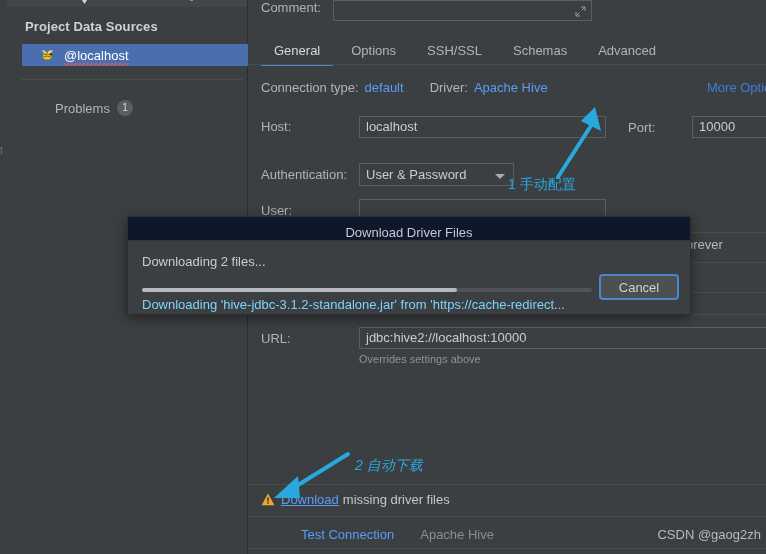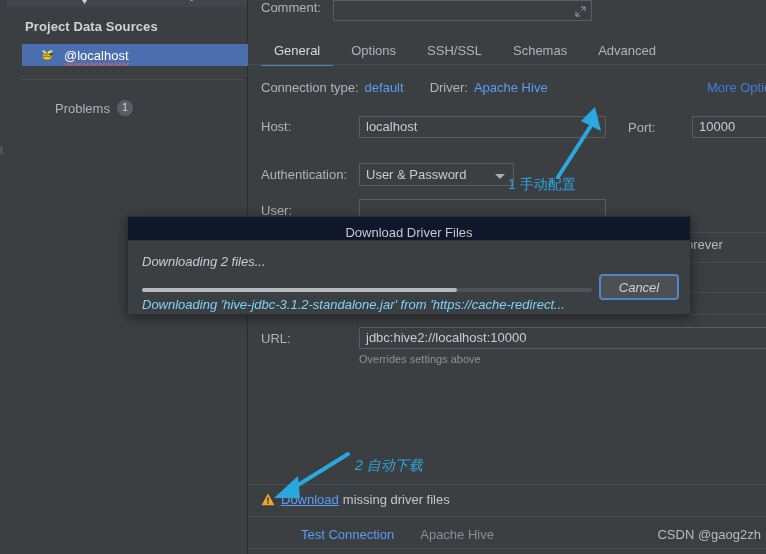--- a/index.html
+++ b/index.html
@@ -336,21 +336,20 @@
     align-items: flex-end;
     justify-content: center;
   }
   .dialog-title {
     font-size: 13px;
     color: #c6c9cd;
   }
   .dialog-body {
     position: relative;
     height: 85px;
-    font-style: italic;
   }
   .dl-status {
     position: absolute;
     left: 14px; top: 13px;
     font-size: 13px;
     color: #c9ccd1;
   }
   .progress-track {
     position: absolute;
     left: 14px; top: 47px;

